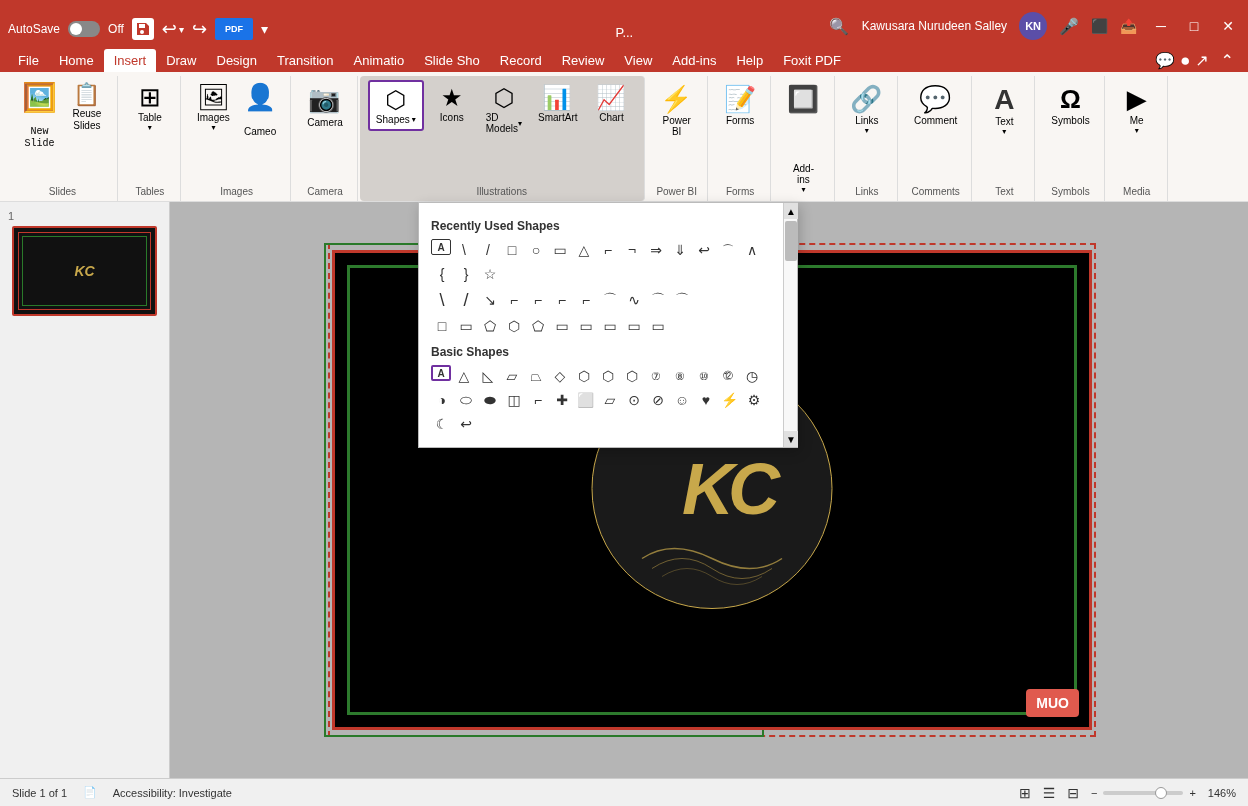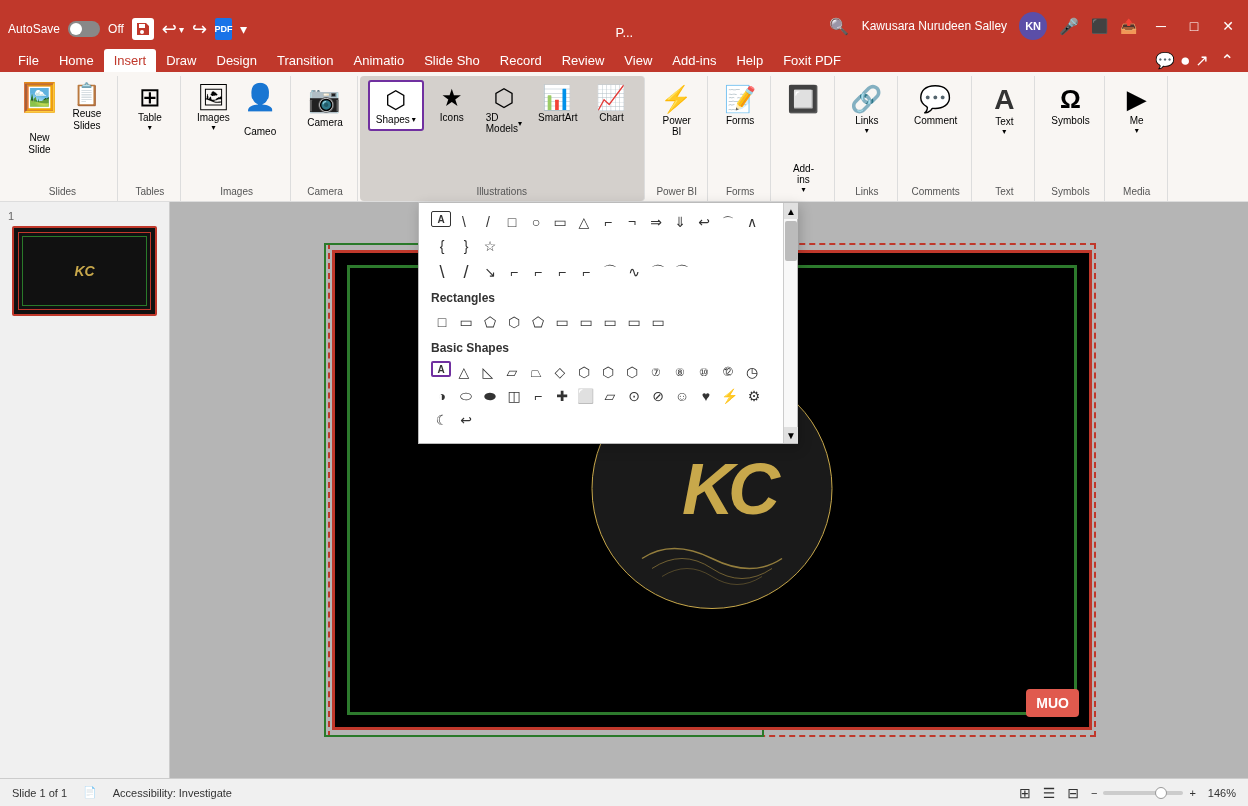--- a/index.html
+++ b/index.html
@@ -272,21 +272,21 @@
     <span style="font-size:12px;">AutoSave</span>
     <div class="toggle-off"></div>
     <span style="font-size:12px;">Off</span>
     <div class="title-icon">
       <svg viewBox="0 0 16 16" fill="#c0382b">
           <path d="M2 2h9l3 3v9H2V2zm2 1v4h6V3H4zm1 8a2 2 0 104 0 2 2 0 00-4 0z"></path>
         </svg>
     </div>
     <div style="display:flex;align-items:center;gap:2px;font-size:18px;cursor:pointer;">↩<span style="font-size:10px;">▾</span></div>
     <div style="font-size:18px;cursor:pointer;">↪</div>
-    <div style="width:17px;height:22px;background:#1a73e8;border-radius:2px;display:flex;align-items:center;justify-content:center;font-size:9px;color:white;font-weight:bold;">PDF</div>
+    <div style="width:38px;height:22px;background:#1a73e8;border-radius:2px;display:flex;align-items:center;justify-content:center;font-size:9px;color:white;font-weight:bold;">PDF</div>
     <span style="font-size:14px;cursor:pointer;">▾</span>
   </div>
   <div class="title-bar-center">
     <span>P...</span>
   </div>
   <div class="title-bar-right">
     <div style="font-size:16px;cursor:pointer;">🔍</div>
     <span style="font-size:12px;">Kawusara Nurudeen Salley</span>
     <div class="user-avatar">KN</div>
     <div style="font-size:16px;">🎤</div>
@@ -320,21 +320,21 @@
     <div class="ribbon-collapse">⌃</div>
   </div>
 </div>
 
 <div id="ribbon">
 
   <div class="ribbon-group">
     <div class="ribbon-group-content">
       <div class="ribbon-btn-large">
         <div class="icon">🖼️</div>
-        <div style="font-size:10px;line-height:1.2;margin-top:20px;">New<br>Slide</div>
+        <div style="font-size:10px;line-height:1.2;margin-top:14px;font-family:Liberation Mono, monospace;">New<br>Slide</div>
       </div>
       <div class="ribbon-btn-large">
         <div class="icon" style="font-size:22px;">📋</div>
         <div style="font-size:10px;line-height:1.2;margin-top:2px;">Reuse<br>Slides</div>
       </div>
     </div>
     <div class="ribbon-group-label">Slides</div>
   </div>
 
   <div class="ribbon-group">
@@ -479,20 +479,21 @@
         <div style="font-size:10px;">Me</div>
         <span style="font-size:8px;">▾</span>
       </div>
     </div>
     <div class="ribbon-group-label">Media</div>
   </div>
 
   <div id="shapes-dropdown">
     <div class="dropdown-scroll">
 
+      <div class="shapes-section-title">Recently Used Shapes</div>
       <div class="shapes-row">
         <div class="shape-item" style="border:1px solid #333;font-size:10px;width:20px;height:16px;font-weight:bold;">A</div>
         <div class="shape-item">\</div>
         <div class="shape-item">/</div>
         <div class="shape-item">□</div>
         <div class="shape-item">○</div>
         <div class="shape-item">▭</div>
         <div class="shape-item">△</div>
         <div class="shape-item">⌐</div>
         <div class="shape-item">¬</div>
@@ -513,21 +514,20 @@
         <div class="shape-item">⌐</div>
         <div class="shape-item">⌐</div>
         <div class="shape-item">⌐</div>
         <div class="shape-item">⌐</div>
         <div class="shape-item">⌒</div>
         <div class="shape-item">∿</div>
         <div class="shape-item">⌒</div>
         <div class="shape-item">⌒</div>
       </div>
 
-      <div class="shapes-section-title">Rectangles</div>
       <div class="shapes-row">
         <div class="shape-item">□</div>
         <div class="shape-item">▭</div>
         <div class="shape-item">⬠</div>
         <div class="shape-item">⬡</div>
         <div class="shape-item">⬠</div>
         <div class="shape-item">▭</div>
         <div class="shape-item">▭</div>
         <div class="shape-item">▭</div>
         <div class="shape-item">▭</div>

